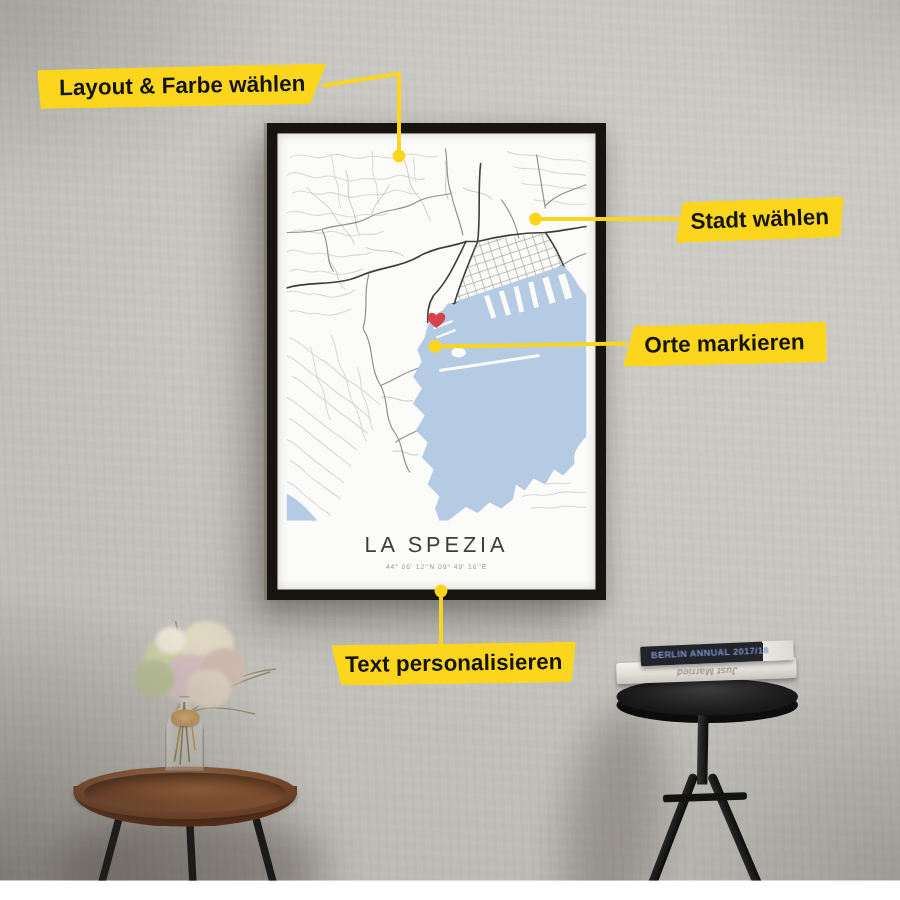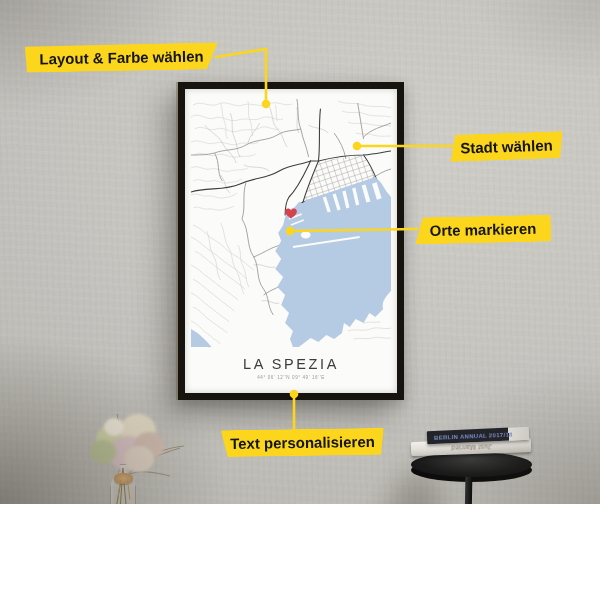--- a/index.html
+++ b/index.html
@@ -1,17 +1,17 @@
 <!DOCTYPE html>
 <html><head>
 <meta charset="utf-8">
 <style>
   html,body{margin:0;padding:0;}
   body{width:600px;height:600px;font-family:"Liberation Sans",sans-serif;}
-  .stage{position:relative;width:600px;height:504px;overflow:hidden;
+  .stage{position:relative;width:600px;height:587px;overflow:hidden;
     background:radial-gradient(130% 100% at 68% 30%, #d0cec9 0%, #c8c6c1 40%, #bcbab4 75%, #a5a29c 100%);}
   .wall-texture{position:absolute;inset:0;pointer-events:none;
     background:
       repeating-linear-gradient(88deg, rgba(0,0,0,0.016) 0 2px, rgba(255,255,255,0.0) 2px 6px),
       repeating-linear-gradient(3deg, rgba(255,255,255,0.02) 0 3px, rgba(0,0,0,0.008) 3px 8px);}
   .wall-vignette{position:absolute;inset:0;pointer-events:none;
     background:
       radial-gradient(55% 48% at 0% 100%, rgba(50,44,38,0.40), rgba(50,44,38,0) 70%),
       radial-gradient(45% 40% at 100% 100%, rgba(50,44,38,0.22), rgba(50,44,38,0) 70%),
       radial-gradient(45% 32% at 0% 0%, rgba(58,53,46,0.20), rgba(58,53,46,0) 70%),

